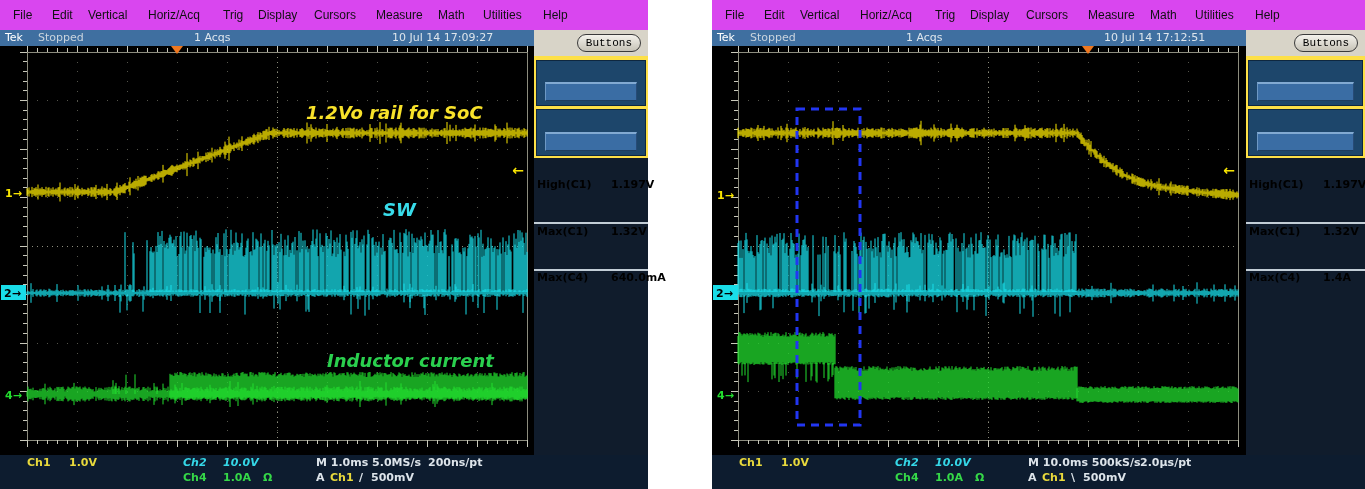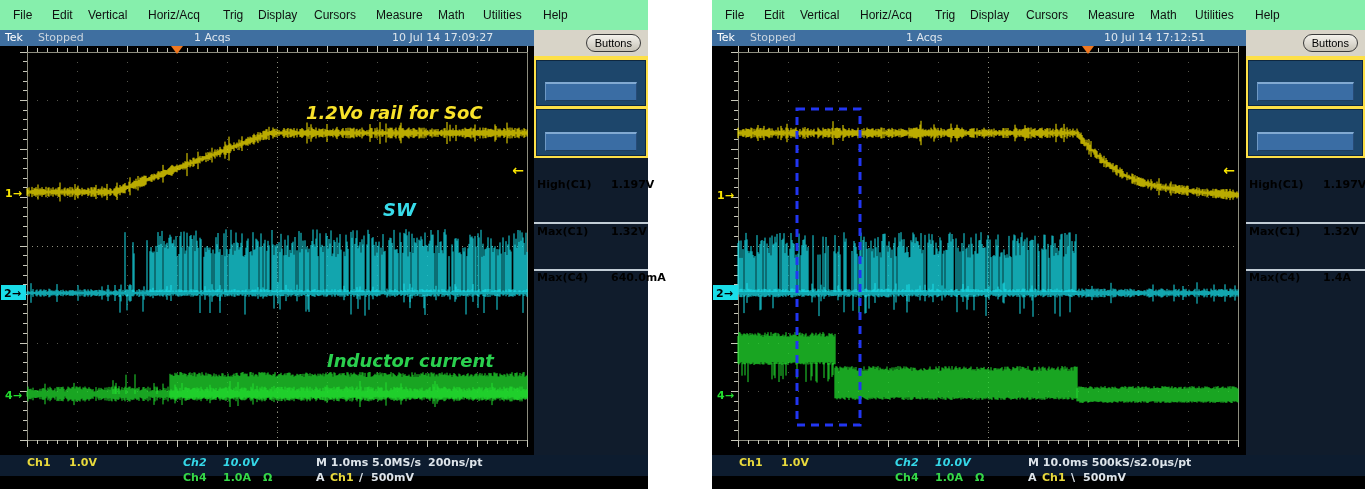--- a/index.html
+++ b/index.html
@@ -7,42 +7,42 @@
   body {
     width:1365px; height:489px; background:#ffffff; position:relative;
     font-family:"DejaVu Sans", sans-serif; overflow:hidden;
   }
   .scope { position:absolute; top:0; height:489px; background:#000; }
   #scopeL { left:0; width:648px; }
   #scopeR { left:712px; width:653px; }
 
   
   .menubar { position:absolute; top:0; left:0; right:0; height:48px;
-    background:#86efac; border-bottom:2px solid #0369a1; }
+    background:#d946ef; border-bottom:2px solid #0369a1; }
   .menubar span { position:absolute; top:8px; font-size:12px; color:#101010;
     font-family:"Liberation Sans", sans-serif; cursor:default; }
   .m0{left:13px}.m1{left:52px}.m2{left:88px}.m3{left:148px}.m4{left:223px}
   .m5{left:258px}.m6{left:314px}.m7{left:376px}.m8{left:438px}.m9{left:483px}.m10{left:543px}
 
   
   .statusbar { position:absolute; top:30px; left:0; width:534px; height:16px;
     background:#3f6fa0; font-size:11px; }
   .statusbar span { position:absolute; top:1px; }
   .sb-brand { left:5px; color:#ffffff; }
   .sb-state { left:38px; color:#c9d4de; }
   .sb-acqs  { left:194px; color:#dde5ec; }
   .sb-date  { left:392px; color:#dde5ec; }
 
   
   .corner { position:absolute; top:30px; left:534px; right:0; height:26px;
     background:#d8d4c8; z-index:6; }
   .buttons-btn { position:absolute; top:4px; right:7px; height:18px; padding:0 8px;
     background:linear-gradient(#f4f2ec,#c6c2b6); border:1px solid #3a3a3a;
     border-radius:9px; font-size:11px; line-height:16px; color:#000;
-    font-family:Liberation Sans, sans-serif; }
+    font-family:Liberation Mono, monospace; }
 
   
   .screen { position:absolute; top:46px; left:0; width:534px; height:409px; background:#000; }
   .screen svg { display:block; }
 
   
   .rightpanel { position:absolute; top:46px; left:534px; right:0; bottom:34px;
     background:#fde047; }
   .panelbox { position:absolute; left:2px; right:2px; background:#1d466b;
     border:1px solid #0e2740; }
@@ -53,21 +53,21 @@
     border-right:1px solid #274b76; border-bottom:1px solid #1d3c5e; }
   .readouts { position:absolute; left:0; right:0; top:112px; bottom:0; background:#101c2c; }
   .meas-row { position:absolute; left:3px; right:2px; height:14px;
     font-size:11px; font-weight:bold; }
   .meas-row .val { position:absolute; left:74px; }
   .mr1{top:20px}.mr2{top:67px}.mr3{top:113px}
   .sep { position:absolute; left:0; right:0; height:2px; background:#c2cdd6; }
   .sp1{top:64px}.sp2{top:111px}
 
   
-  .bottombar { position:absolute; left:0; right:0; top:455px; height:21px;
+  .bottombar { position:absolute; left:0; right:0; top:455px; height:34px;
     background:#0d1c2f; font-size:11px; font-weight:bold; }
   .bottombar span { position:absolute; white-space:nowrap; }
   .r1 { top:1px; } .r2 { top:16px; }
   .yel { color:#e8d93c; } .cya { color:#35d8e8;font-style:italic; } .grn { color:#35d848; } .wht { color:#dde4ea; }
   .p-ch1{left:27px}.p-ch1v{left:69px}.p-ch2{left:183px}.p-ch2v{left:223px}
   .p-ch4{left:183px}.p-ch4v{left:223px}.p-ohm{left:263px}
   .p-tb{left:316px}.p-res{left:428px}
   .p-ta{left:316px}.p-ts{left:330px}.p-sl{left:359px}.p-lv{left:371px}
 </style>
 </head>

